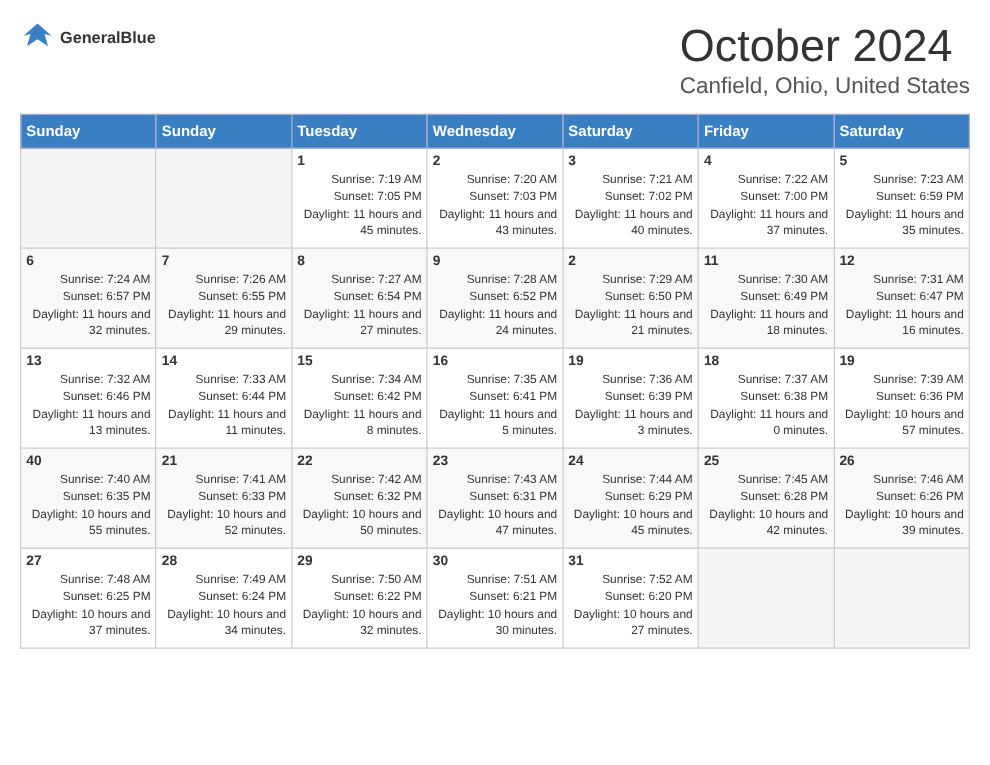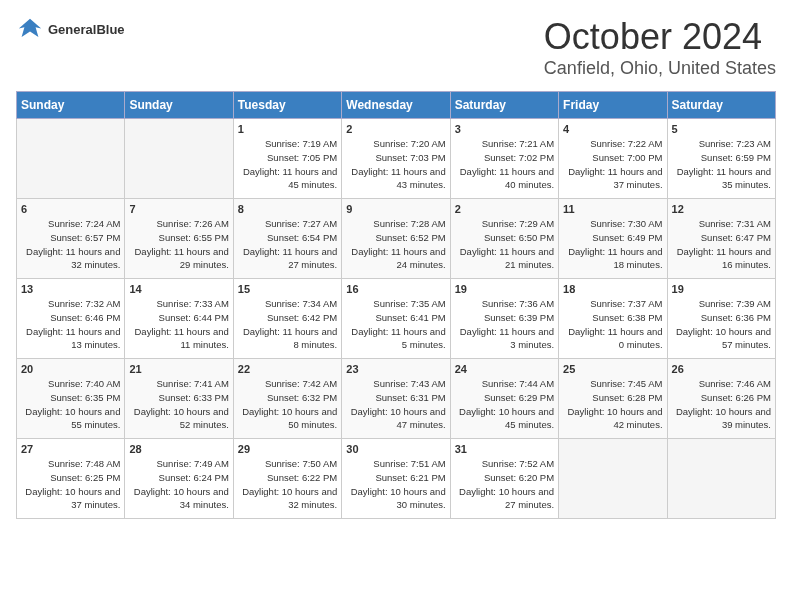--- a/index.html
+++ b/index.html
@@ -199,21 +199,21 @@
           <div class="day-num">18</div>
           <div class="day-info">Sunrise: 7:37 AM<br>Sunset: 6:38 PM<br>Daylight: 11 hours and 0 minutes.</div>
         </td>
         <td>
           <div class="day-num">19</div>
           <div class="day-info">Sunrise: 7:39 AM<br>Sunset: 6:36 PM<br>Daylight: 10 hours and 57 minutes.</div>
         </td>
       </tr>
       <tr>
         <td>
-          <div class="day-num">20</div>
+          <div class="day-num">40</div>
           <div class="day-info">Sunrise: 7:40 AM<br>Sunset: 6:35 PM<br>Daylight: 10 hours and 55 minutes.</div>
         </td>
         <td>
           <div class="day-num">21</div>
           <div class="day-info">Sunrise: 7:41 AM<br>Sunset: 6:33 PM<br>Daylight: 10 hours and 52 minutes.</div>
         </td>
         <td>
           <div class="day-num">22</div>
           <div class="day-info">Sunrise: 7:42 AM<br>Sunset: 6:32 PM<br>Daylight: 10 hours and 50 minutes.</div>
         </td>

